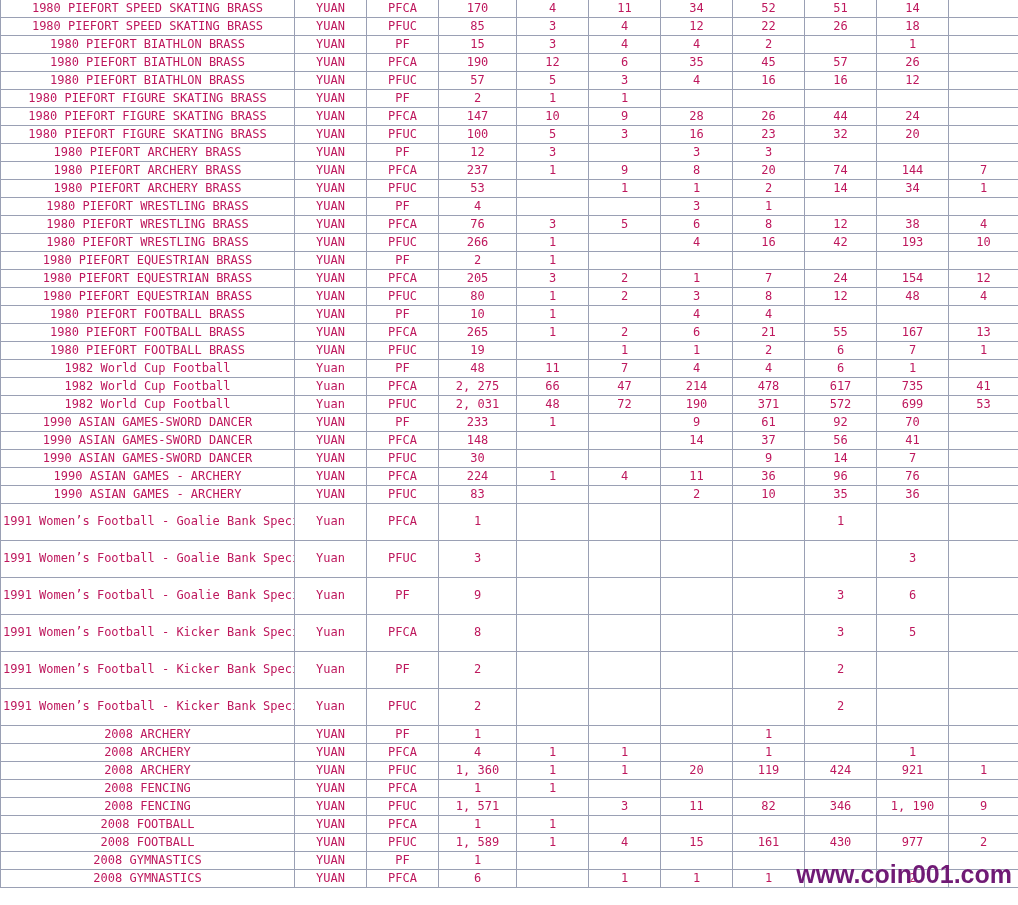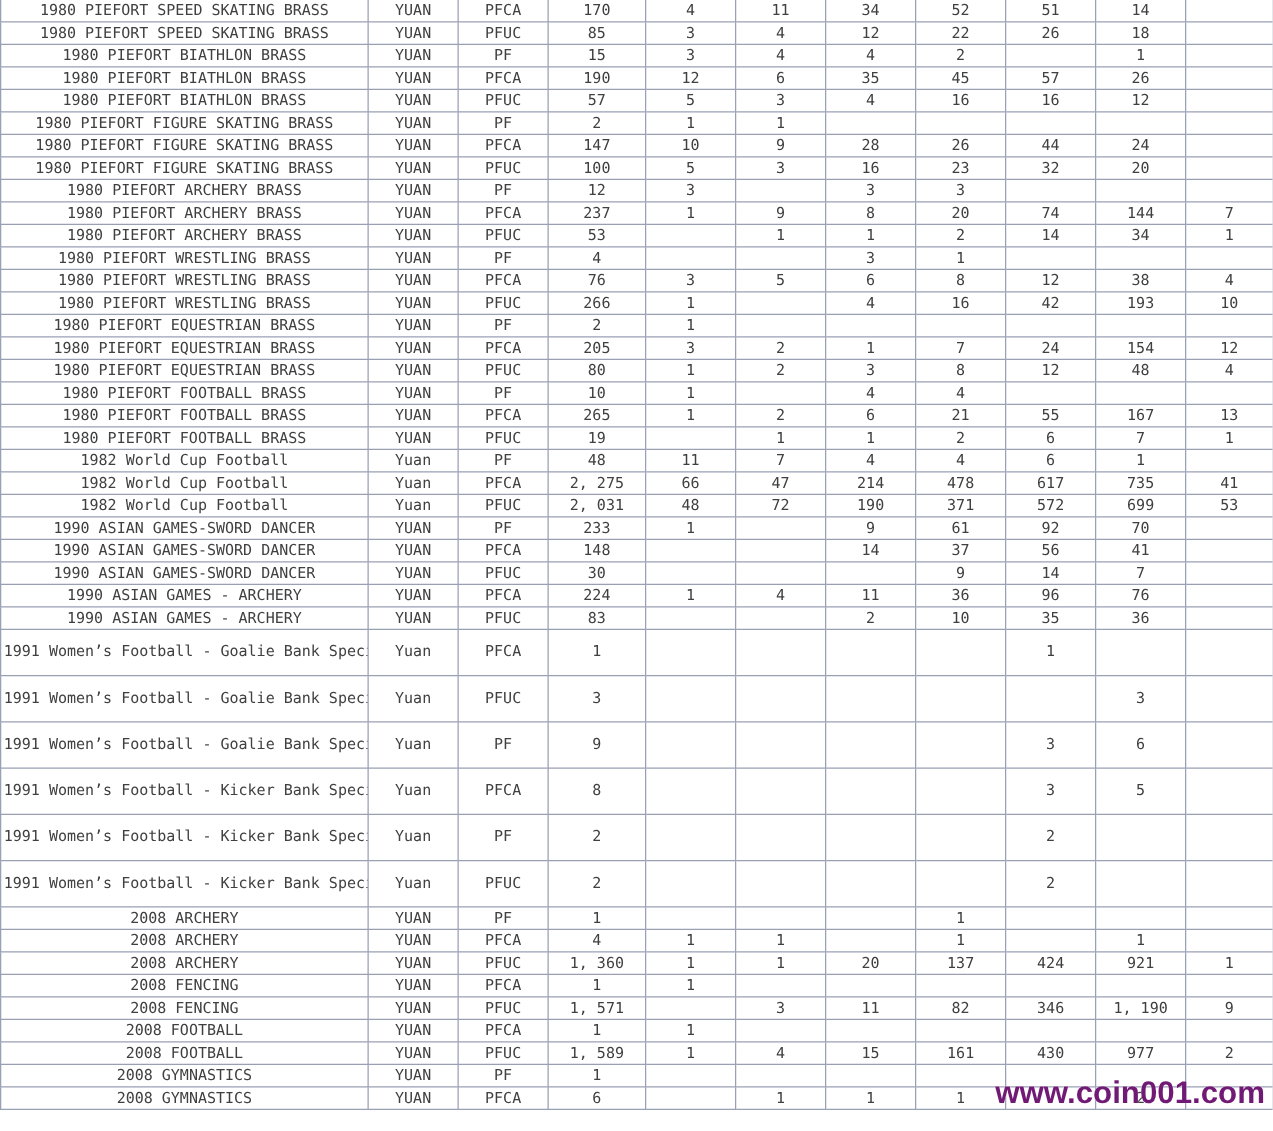--- a/index.html
+++ b/index.html
@@ -18,21 +18,21 @@
     position: absolute;
     top: -1px;
     left: 0;
     width: 1018px;
   }
   table.grid {
     border-collapse: collapse;
     table-layout: fixed;
     width: 1018px;
     font-size: 12px;
-    color: #404040;
+    color: #be185d;
     padding-left: 40px;
   }
   table.grid td {
     border: 1px solid #9aa0b4;
     height: 17px;
     padding: 0 2px;
     text-align: center;
     vertical-align: middle;
     white-space: nowrap;
     overflow: hidden;
@@ -566,21 +566,21 @@
           <td class="num"></td>
         </tr>
         <tr>
           <td class="name">2008 ARCHERY</td>
           <td class="num">YUAN</td>
           <td class="num">PFUC</td>
           <td class="num">1, 360</td>
           <td class="num">1</td>
           <td class="num dash-left">1</td>
           <td class="num">20</td>
-          <td class="num">137</td>
+          <td class="num">119</td>
           <td class="num">424</td>
           <td class="num">921</td>
           <td class="num">1</td>
         </tr>
         <tr>
           <td class="name">2008 FENCING</td>
           <td class="num">YUAN</td>
           <td class="num">PFCA</td>
           <td class="num">1</td>
           <td class="num">1</td>

